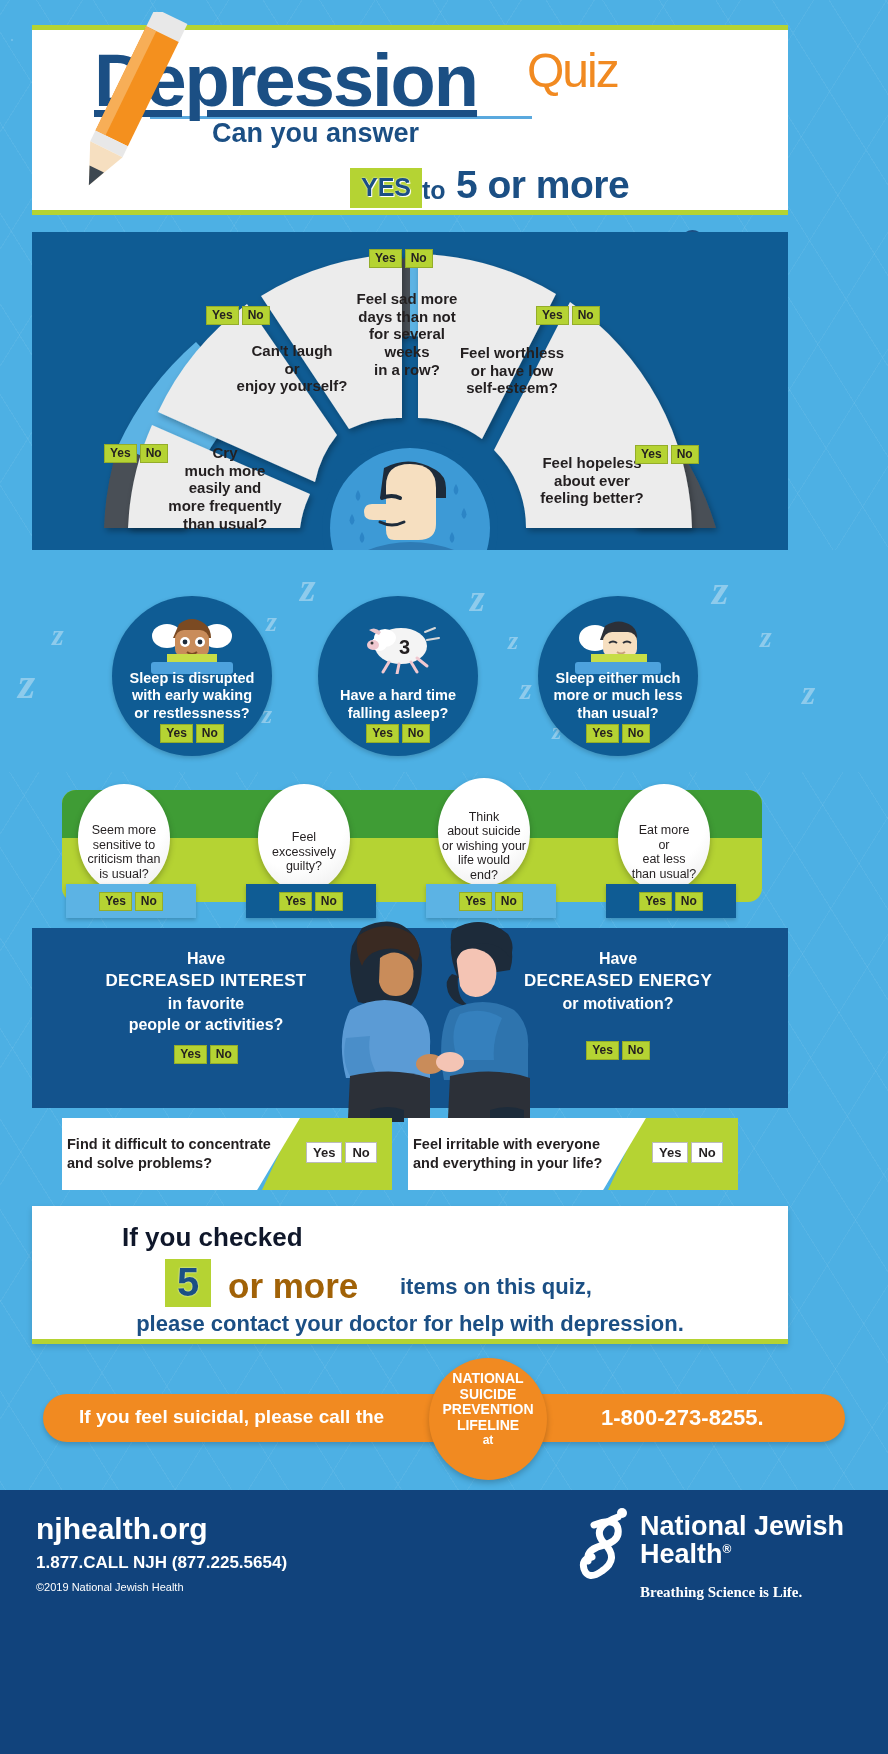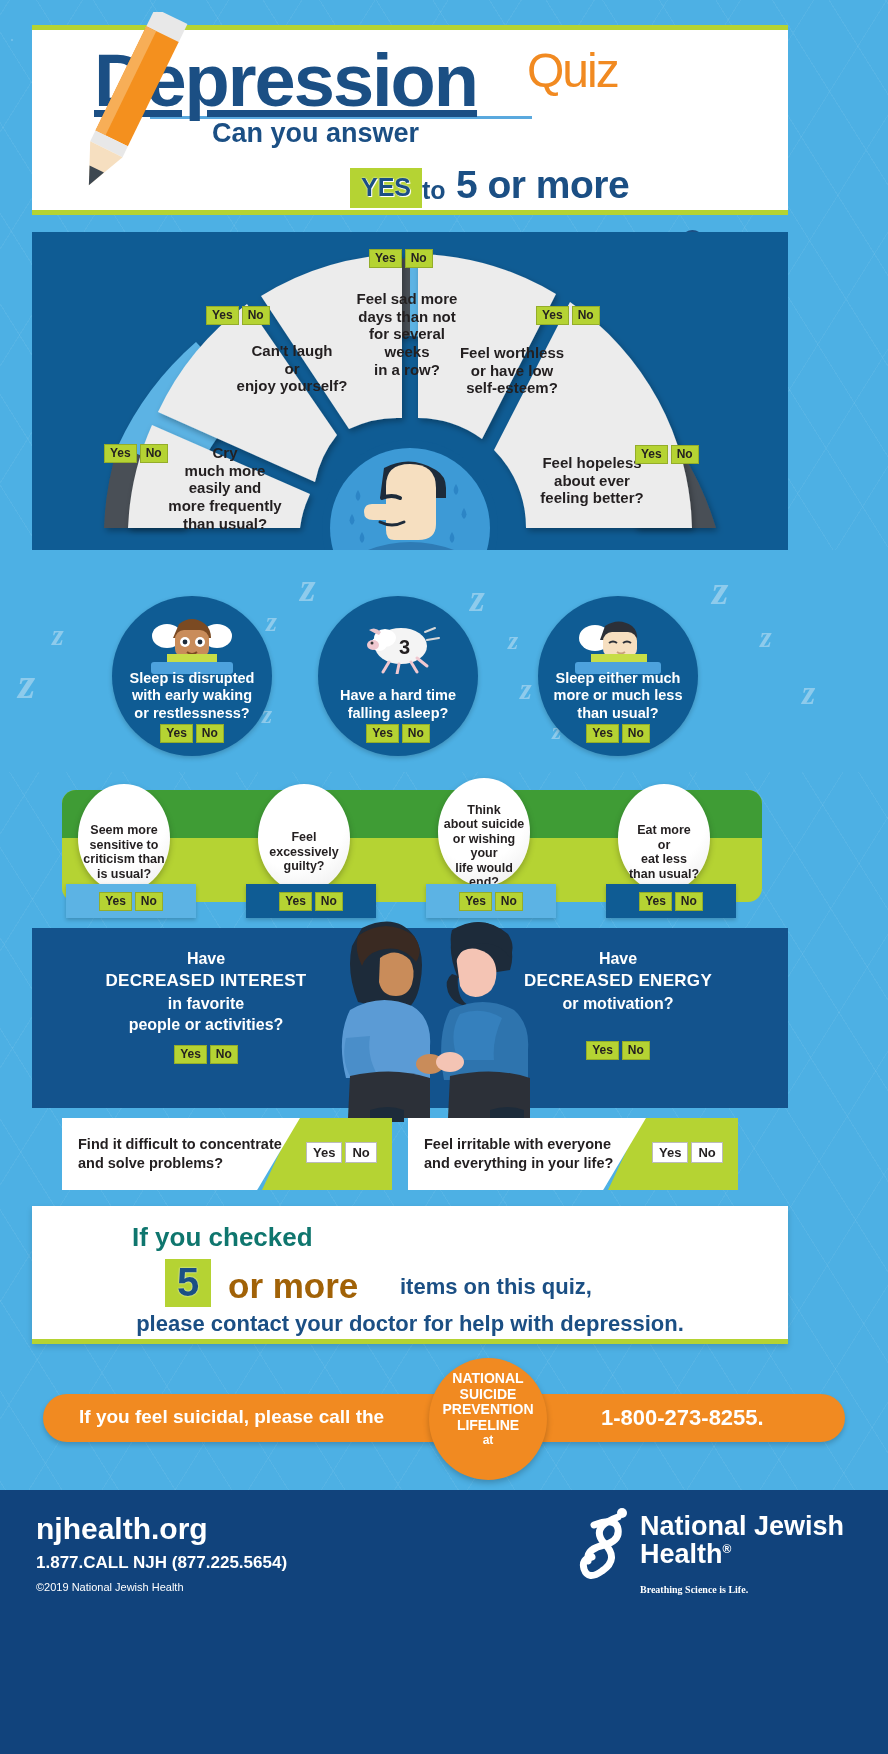--- a/index.html
+++ b/index.html
@@ -105,53 +105,53 @@
     content:""; position:absolute; left:0; top:0; width:100%; height:48px;
     background:#3f9c35; border-radius:14px 14px 0 0;
   }
   .gc {
     position: absolute; width: 92px; height: 108px; border-radius: 50%;
     background: radial-gradient(circle at 40% 30%, #ffffff 55%, #e8e8e8 100%);
     box-shadow: 0 3px 6px rgba(0,0,0,.25);
     text-align: center; color: #231f20;
     display: flex; align-items: center; justify-content: center;
   }
-  .gc span { font-size: 12.5px; font-weight: bold; line-height: 1.16; display:block;margin-top:28px; }
+  .gc span { font-size: 12.5px; font-weight: normal; line-height: 1.16; display:block;margin-top:28px; }
   .gbar { position: absolute; height: 34px; box-shadow: 0 2px 4px rgba(0,0,0,.2);
     display: flex; align-items: center; justify-content: center; }
   .gbar.light { background: #5cb3e4; }
   .gbar.dark  { background: #0f5c94; }
 
   
   .people-band { position: absolute; left: 32px; top: 928px; width: 756px; height: 180px; background: #13538d; }
   .pb-text { position: absolute; text-align: center; color: #fff; font-size: 16px; line-height: 1.35; font-weight: bold; }
   .pb-text .cap { font-size: 17px; letter-spacing: .3px; }
 
   
   .banner { position: absolute; height: 72px; }
   .banner .white-part {
     position: absolute; left: 0; top: 0; height: 72px;
-    background: #fff; display: flex; align-items: center; padding-left: 16px;
+    background: #fff; display: flex; align-items: center; padding-left: 5px;
     box-shadow: 0 3px 5px rgba(0,0,0,.2);
   }
   .banner .white-part span { font-size: 14.5px; font-weight: bold; color: #231f20; line-height: 1.3; }
   .banner .green-part {
     position: absolute; top: 0; height: 72px; background: #b5d333;
   }
   .wchip { display:inline-block; background:#fff; color:#231f20; font-size:13px; font-weight:bold;
     padding:3px 6px; border:1px solid #bbb; line-height:1; }
   .wchip + .wchip { margin-left: 3px; }
 
   
   .result {
     position: absolute; left: 32px; top: 1206px; width: 756px; height: 138px;
     background: #fff; border-bottom: 5px solid #b5d333;
     box-shadow: 0 3px 6px rgba(0,0,0,.15);
   }
-  .r1 { position: absolute; left: 100px; top: 16px; font-size: 26px; font-weight: bold; color: #0f766e; }
+  .r1 { position: absolute; left: 90px; top: 16px; font-size: 26px; font-weight: bold; color: #0f172a; }
   .r-five { position: absolute; left: 133px; top: 53px; background: #b5d333; color:#1b4f84;
     font-size: 40px; font-weight: bold; padding: 2px 12px 4px 12px; line-height: 1.05;
     text-shadow: 0 0 2px #fff; }
   .r2 { position: absolute; left: 196px; top: 60px; font-size: 35px; font-weight: bold; color:#a16207; }
   .r3 { position: absolute; left: 368px; top: 68px; font-size: 22px; font-weight: bold; color:#1b4f84; }
   .r4 { position: absolute; left: 0; right:0; top: 105px; text-align:center; font-size: 22px; font-weight: bold; color:#1b4f84; }
 
   
   .hotline {
     position: absolute; left: 43px; top: 1394px; width: 802px; height: 48px;
@@ -167,21 +167,21 @@
     box-shadow: 0 3px 6px rgba(0,0,0,.22);
   }
   .lifeline .at { font-size: 12px; font-weight: bold; }
 
   
   .footer { position: absolute; left: 0; top: 1490px; width: 888px; height: 264px; background: #11437c; color:#fff; }
   .f-url { position: absolute; left: 36px; top: 22px; font-size: 30px; font-weight: bold; }
   .f-phone { position: absolute; left: 36px; top: 63px; font-size: 17px; font-weight: bold; }
   .f-copy { position: absolute; left: 36px; top: 91px; font-size: 11px; }
   .f-logo-text { position: absolute; left: 640px; top: 22px; font-size: 27px; font-weight: bold; line-height: 1.05; }
-  .f-tag { position: absolute; left: 640px; top: 94px; font-size: 10px; font-weight: bold;
+  .f-tag { position: absolute; left: 640px; top: 94px; font-size: 15px; font-weight: bold;
     font-family: "Liberation Serif", serif; }
   .dna { position: absolute; left: 578px; top: 15px; width: 56px; height: 80px; }
 </style>
 </head>
 <body>
 
 <div class="page">
   <div class="bg-pattern"></div>
 
   <div class="header">

